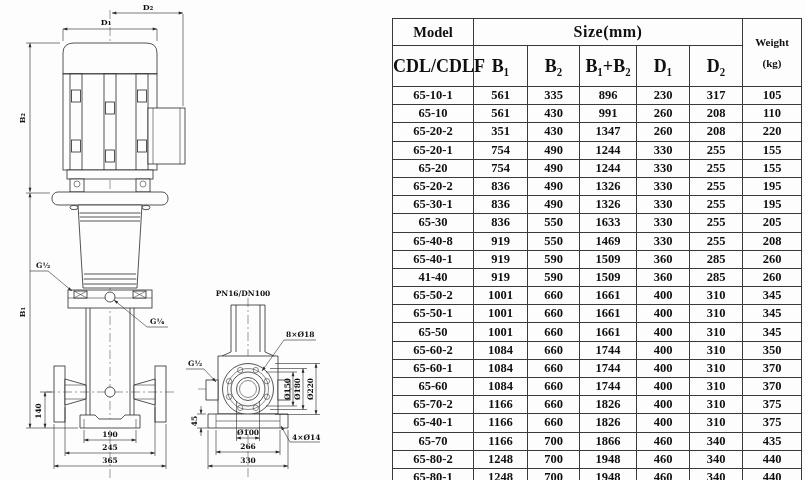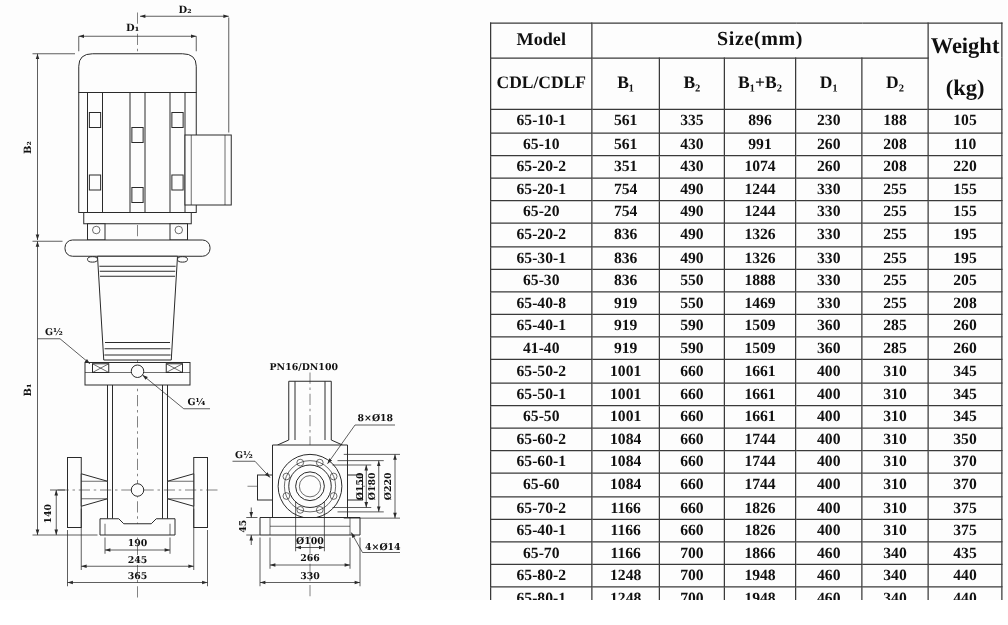--- a/index.html
+++ b/index.html
@@ -11,23 +11,23 @@
   svg .thin{stroke:#2a2a2a;stroke-width:0.55;fill:none;}
   svg .cl{stroke:#3a3a3a;stroke-width:0.5;fill:none;stroke-dasharray:9 3 2 3;}
   svg .dim{stroke:#2a2a2a;stroke-width:0.6;fill:none;}
   svg text.dt{font-family:"DejaVu Serif","Liberation Serif",serif;font-size:7.5px;font-weight:bold;fill:#111;}
   svg text.dt2{font-family:"DejaVu Serif","Liberation Serif",serif;font-size:8px;font-weight:bold;fill:#111;}
   #spec-table{position:absolute;left:392px;top:18px;width:409px;border-collapse:collapse;
         table-layout:fixed;font-weight:bold;color:#101010;background:#fdfdfd;}
   #spec-table th,#spec-table td{border:1px solid #3a3a3a;text-align:center;vertical-align:middle;padding:0;}
   #spec-table tr.h1 th{height:26px;font-size:14.5px;margin-left:48px;}
   #spec-table tr.h1 th.size-h{font-size:16px;letter-spacing:.5px;}
-  #spec-table tr.h2 th{height:40px;font-size:14px;}
+  #spec-table tr.h2 th{height:40px;font-size:18px;}
   #spec-table td{height:17.2px;font-size:12.5px;}
-  #spec-table .wcell div{line-height:1.9;font-size:18px;}
+  #spec-table .wcell div{line-height:1.9;font-size:11px;}
 </style>
 </head>
 <body>
 
 <div id="page">
 
   <svg id="drawing" viewBox="0 0 392 500" xmlns="http://www.w3.org/2000/svg">
     <defs>
       <marker id="ar" viewBox="0 0 10 10" refX="9.5" refY="5" markerWidth="8" markerHeight="8" orient="auto-start-reverse">
         <path d="M0.5,2 L9.5,5 L0.5,8 Z" fill="#2a2a2a"></path>
@@ -240,37 +240,37 @@
         <th>D₂</th>
       </tr>
     </thead>
     <tbody>
         <tr>
           <td>65-10-1</td>
           <td>561</td>
           <td>335</td>
           <td>896</td>
           <td>230</td>
-          <td>188</td>
+          <td>317</td>
           <td>105</td>
         </tr>
         <tr>
           <td>65-10</td>
           <td>561</td>
           <td>430</td>
           <td>991</td>
           <td>260</td>
           <td>208</td>
           <td>110</td>
         </tr>
         <tr>
           <td>65-20-2</td>
           <td>351</td>
           <td>430</td>
-          <td>1074</td>
+          <td>1347</td>
           <td>260</td>
           <td>208</td>
           <td>220</td>
         </tr>
         <tr>
           <td>65-20-1</td>
           <td>754</td>
           <td>490</td>
           <td>1244</td>
           <td>330</td>
@@ -301,21 +301,21 @@
           <td>490</td>
           <td>1326</td>
           <td>330</td>
           <td>255</td>
           <td>195</td>
         </tr>
         <tr>
           <td>65-30</td>
           <td>836</td>
           <td>550</td>
-          <td>1888</td>
+          <td>1633</td>
           <td>330</td>
           <td>255</td>
           <td>205</td>
         </tr>
         <tr>
           <td>65-40-8</td>
           <td>919</td>
           <td>550</td>
           <td>1469</td>
           <td>330</td>

